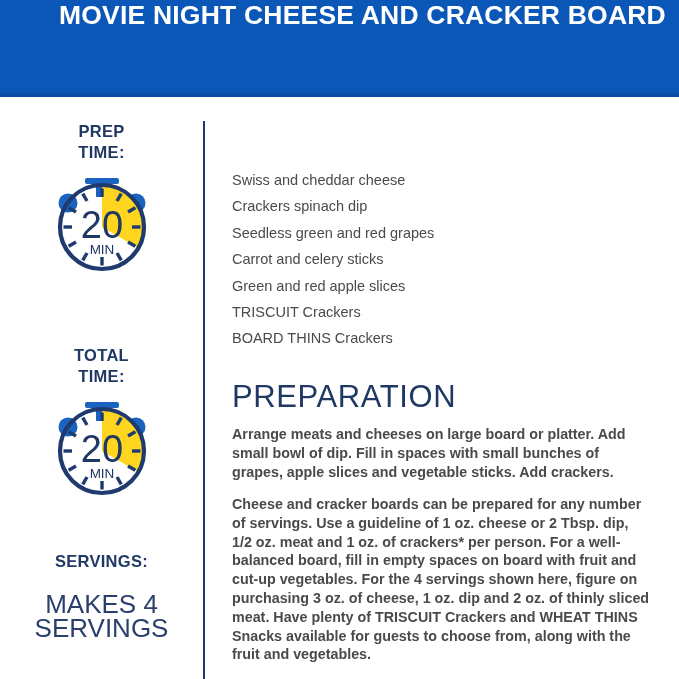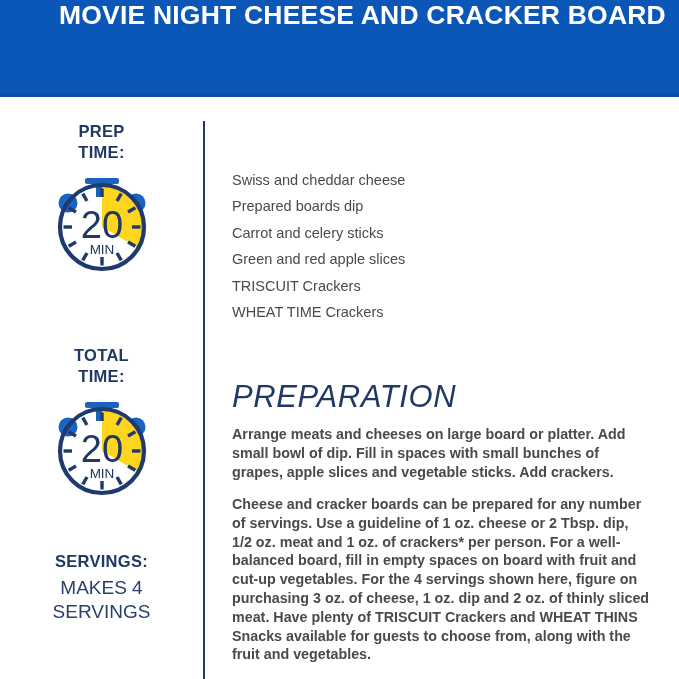--- a/index.html
+++ b/index.html
@@ -72,25 +72,25 @@
   .meta-serving { top: 438px; }
 
   .meta-label {
     font-size: 16.5px;
     font-weight: bold;
     line-height: 21px;
     letter-spacing: 0.3px;
     color: #1f3864;
   }
   .meta-value {
-    font-size: 19px;
+    font-size: 26px;
     font-weight: 400;
     line-height: 24px;
     color: #2a3f6b;
-    margin-top: 4px;
+    margin-top: 20px;
   }
 
   
   .stopwatch {
     width: 110px;
     height: 108px;
     margin: 8px auto 0 auto;
     display: block;
   }
 
@@ -120,21 +120,21 @@
     margin: 0;
     padding: 0;
   }
   .ingredient-item {
     color: #4a4a4a;
     font-size: 14.5px;
     line-height: 26.4px;
     white-space: nowrap;
   }
 
-  #preparation-heading { position: absolute; top: 266px; left: 0; font-style: italic; }
+  #preparation-heading { position: absolute; top: 266px; left: 0; }
 
   .prep-paragraph {
     position: absolute;
     left: 0;
     color: #4a4a4a;
     font-size: 14.3px;
     line-height: 18.8px;
     margin: 0;
     width: 420px;
     font-weight: bold;
@@ -231,25 +231,26 @@
       </div>
     </div>
 
   </div>
 
   <div class="right-col">
 
 
     <ul class="ingredient-list">
       <li class="ingredient-item">Swiss and cheddar cheese</li>
-      <li class="ingredient-item">Prepared boards dip</li>
+      <li class="ingredient-item">Crackers spinach dip</li>
+      <li class="ingredient-item">Seedless green and red grapes</li>
       <li class="ingredient-item">Carrot and celery sticks</li>
       <li class="ingredient-item">Green and red apple slices</li>
       <li class="ingredient-item">TRISCUIT Crackers</li>
-      <li class="ingredient-item">WHEAT TIME Crackers</li>
+      <li class="ingredient-item">BOARD THINS Crackers</li>
     </ul>
 
     <h2 id="preparation-heading" class="section-heading">PREPARATION</h2>
 
     <p id="prep-para-1" class="prep-paragraph">Arrange meats and cheeses on large board or platter. Add small bowl of dip. Fill in spaces with small bunches of grapes, apple slices and vegetable sticks. Add crackers.</p>
     <p id="prep-para-2" class="prep-paragraph">Cheese and cracker boards can be prepared for any number of servings. Use a guideline of 1 oz. cheese or 2 Tbsp. dip, 1/2 oz. meat and 1 oz. of crackers* per person. For a well-balanced board, fill in empty spaces on board with fruit and cut-up vegetables. For the 4 servings shown here, figure on purchasing 3 oz. of cheese, 1 oz. dip and 2 oz. of thinly sliced meat. Have plenty of TRISCUIT Crackers and WHEAT THINS Snacks available for guests to choose from, along with the fruit and vegetables.</p>
 
   </div>
 
 </div>

